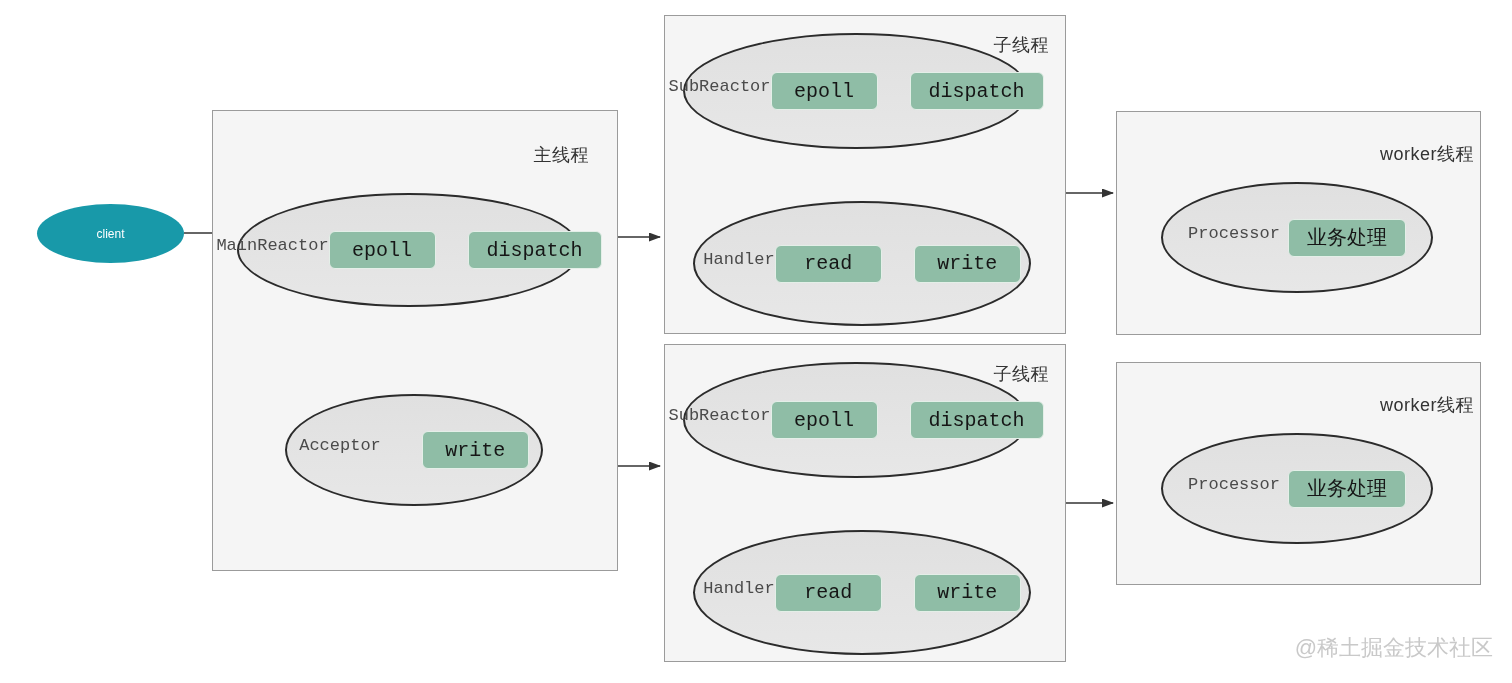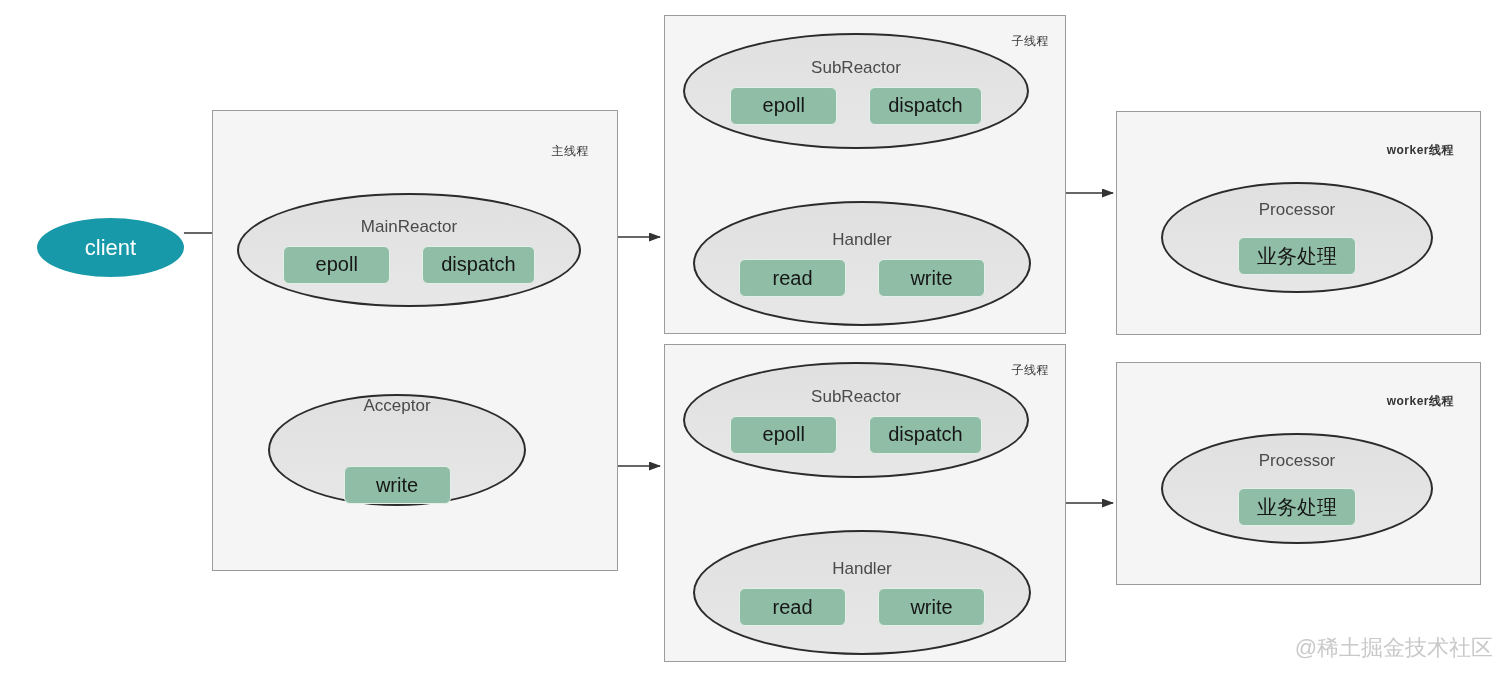--- a/index.html
+++ b/index.html
@@ -21,34 +21,34 @@
     width: 1512px; height: 683px;
     pointer-events: none;
   }
   .thread-box {
     position: absolute;
     background: #f5f5f5;
     border: 1px solid #9b9b9b;
   }
   .thread-label {
     position: absolute;
-    font-size: 12px;
+    font-size: 18px;
     color: #333333;
     letter-spacing: 0.5px;
     white-space: nowrap;
   }
   .node-ellipse {
     position: absolute;
     background: linear-gradient(#e0e0e0, #e7e7e7);
     border: 2px solid #2b2b2b;
     border-radius: 50%;
     display: flex;
-    flex-direction: column;
-    align-items: center;
-    justify-content: center;
+    align-items: center;
+    justify-content: center;
+    font-family: Liberation Mono, monospace;
   }
   .node-title {
     font-size: 17px;
     color: #4a4a4a;
     margin-bottom: 9px;
     white-space: nowrap;
   }
   .ops-row {
     display: flex;
     gap: 32px;
@@ -64,56 +64,56 @@
     justify-content: center;
     background: #8fbda6;
     border: 1px solid #e4efe8;
     border-radius: 6px;
     font-size: 20px;
     color: #161616;
     white-space: nowrap;
   }
   .client-ellipse {
     position: absolute;
-    left: 37px; top: 218px;
+    left: 37px; top: 204px;
     width: 147px; height: 59px;
     background: #1899a9;
     border-radius: 50%;
     display: flex;
     align-items: center;
     justify-content: center;
-    font-size: 22px;
+    font-size: 12px;
     color: #ffffff;
     text-align: right;
   }
   .watermark {
     position: absolute;
     right: 19px; bottom: 20px;
     font-size: 22px;
     color: #c9c9c9;
     white-space: nowrap;
   }
 
   
   .box-main { left: 212px; top: 110px; width: 406px; height: 461px; }
   .box-main .thread-label { top: 32px; right: 28px; }
   .el-mainreactor { left: 24px; top: 82px; width: 344px; height: 114px; }
-  .el-acceptor   { left: 55px; top: 283px; width: 258px; height: 112px; gap: 41px; }
+  .el-acceptor   { left: 72px; top: 283px; width: 258px; height: 112px; gap: 41px; }
 
   
   .box-sub-0 { left: 664px; top: 15px;  width: 402px; height: 319px; }
   .box-sub-1 { left: 664px; top: 344px; width: 402px; height: 318px; }
   .box-sub-0 .thread-label, .box-sub-1 .thread-label { top: 17px; right: 16px; }
   .el-subreactor { left: 18px; top: 17px; width: 346px; height: 116px; }
   .el-handler    { left: 28px; top: 185px; width: 338px; height: 125px; }
 
   
   .box-worker-0 { left: 1116px; top: 111px; width: 365px; height: 224px; }
   .box-worker-1 { left: 1116px; top: 362px; width: 365px; height: 223px; }
-  .box-worker-0 .thread-label, .box-worker-1 .thread-label { top: 30px; right: 26px; font-weight: bold; }
+  .box-worker-0 .thread-label, .box-worker-1 .thread-label { top: 30px; right: 6px; }
   .el-processor { left: 44px; top: 70px; width: 272px; height: 111px; gap: 8px; }
 </style>
 </head>
 <body>
 
 <div class="canvas">
 
   <svg class="arrows" viewBox="0 0 1512 683">
     <defs>
       <marker id="arrowhead" markerWidth="13" markerHeight="10" refX="11" refY="4.5" orient="auto" markerUnits="userSpaceOnUse">

